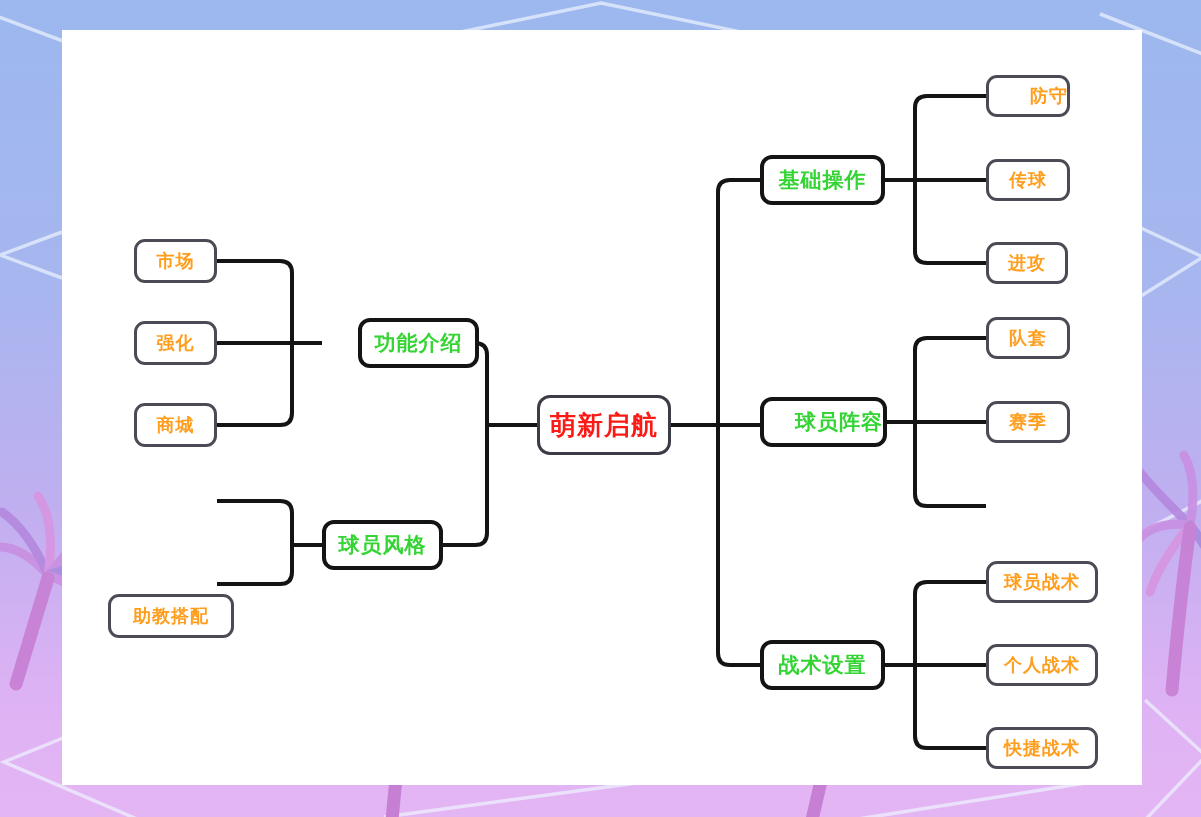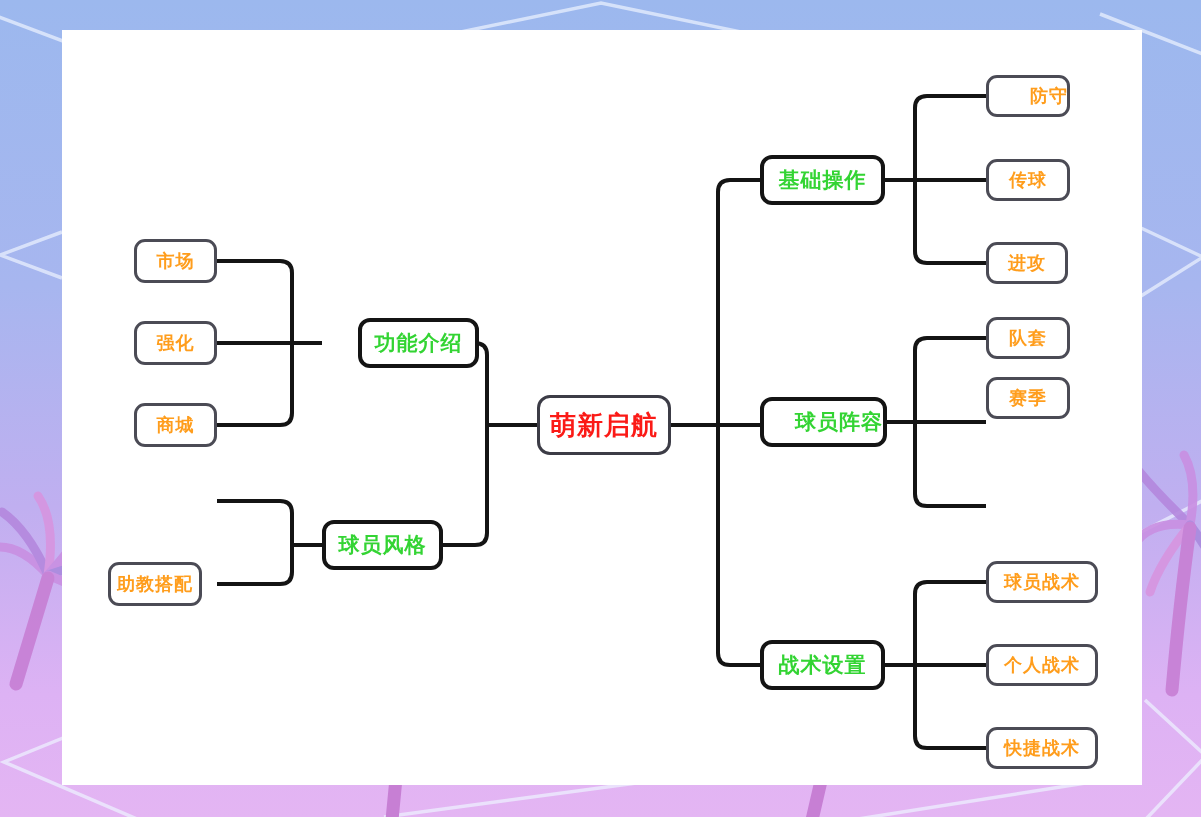--- a/index.html
+++ b/index.html
@@ -102,23 +102,23 @@
 
   <div class="node branch" style="left:322px;top:318px;width:121px;height:50px;margin-left:36px;">功能介绍</div>
   <div class="node branch" style="left:322px;top:520px;width:121px;height:50px;">球员风格</div>
   <div class="node branch" style="left:760px;top:155px;width:125px;height:50px;">基础操作</div>
   <div class="node branch" style="left:760px;top:397px;width:127px;height:50px;padding-left:31px;">球员阵容</div>
   <div class="node branch" style="left:760px;top:640px;width:125px;height:50px;">战术设置</div>
 
   <div class="node leaf" style="left:134px;top:239px;width:83px;height:44px;">市场</div>
   <div class="node leaf" style="left:134px;top:321px;width:83px;height:44px;">强化</div>
   <div class="node leaf" style="left:134px;top:403px;width:83px;height:44px;">商城</div>
-  <div class="node leaf" style="left:108px;top:562px;width:94px;height:44px;">助教搭配</div>
+  <div class="node leaf" style="left:108px;top:594px;width:126px;height:44px;">助教搭配</div>
 
   <div class="node leaf" style="left:986px;top:75px;width:84px;height:42px;padding-left:42px;">防守</div>
   <div class="node leaf" style="left:986px;top:159px;width:84px;height:42px;">传球</div>
   <div class="node leaf" style="left:986px;top:242px;width:82px;height:42px;">进攻</div>
   <div class="node leaf" style="left:986px;top:317px;width:84px;height:42px;">队套</div>
-  <div class="node leaf" style="left:986px;top:377px;width:84px;height:42px;">赛季</div>
+  <div class="node leaf" style="left:986px;top:401px;width:84px;height:42px;">赛季</div>
   <div class="node leaf" style="left:986px;top:561px;width:112px;height:42px;">球员战术</div>
   <div class="node leaf" style="left:986px;top:727px;width:112px;height:42px;">快捷战术</div>
   <div class="node leaf" style="left:986px;top:644px;width:112px;height:42px;">个人战术</div>
 </div>
 
 </body></html>

